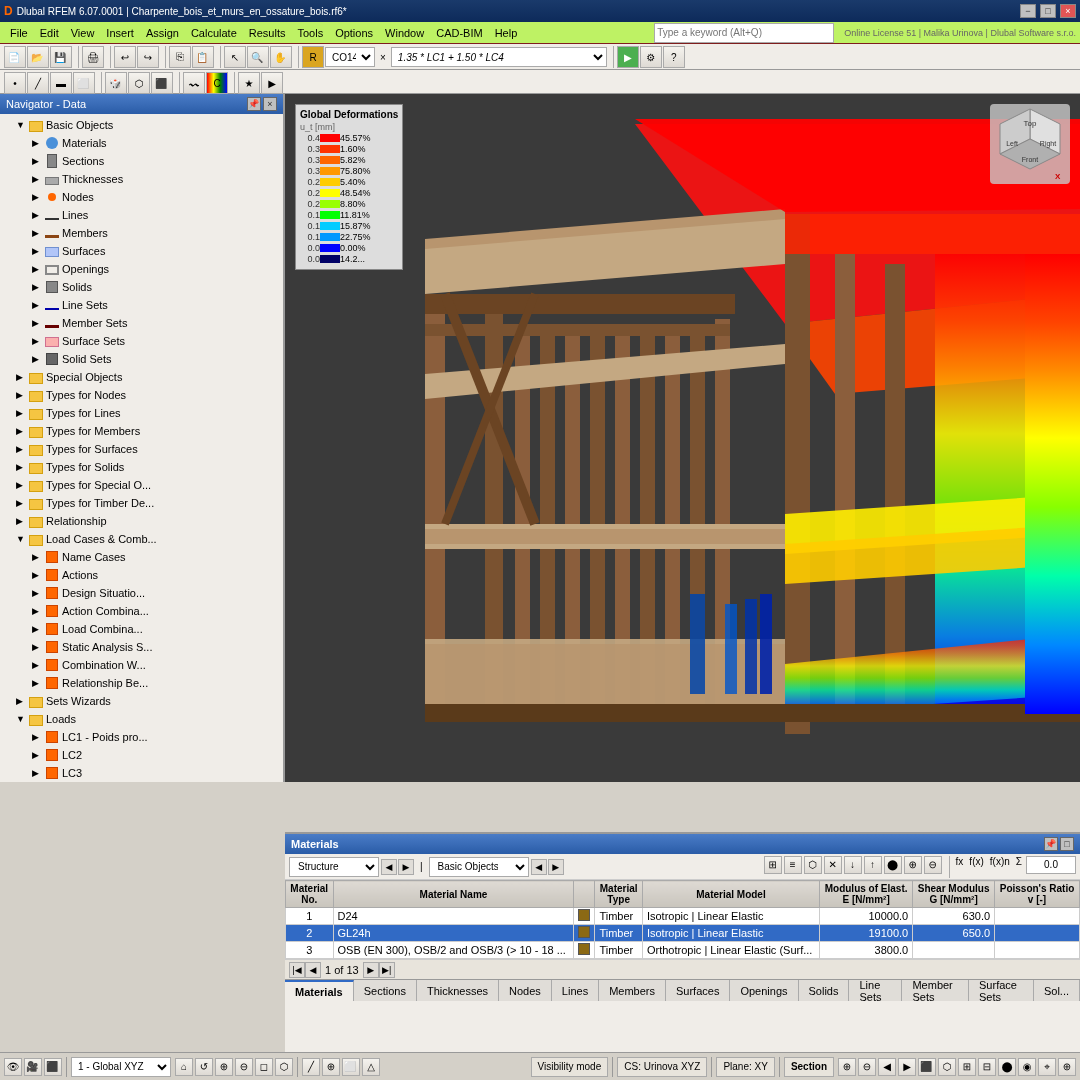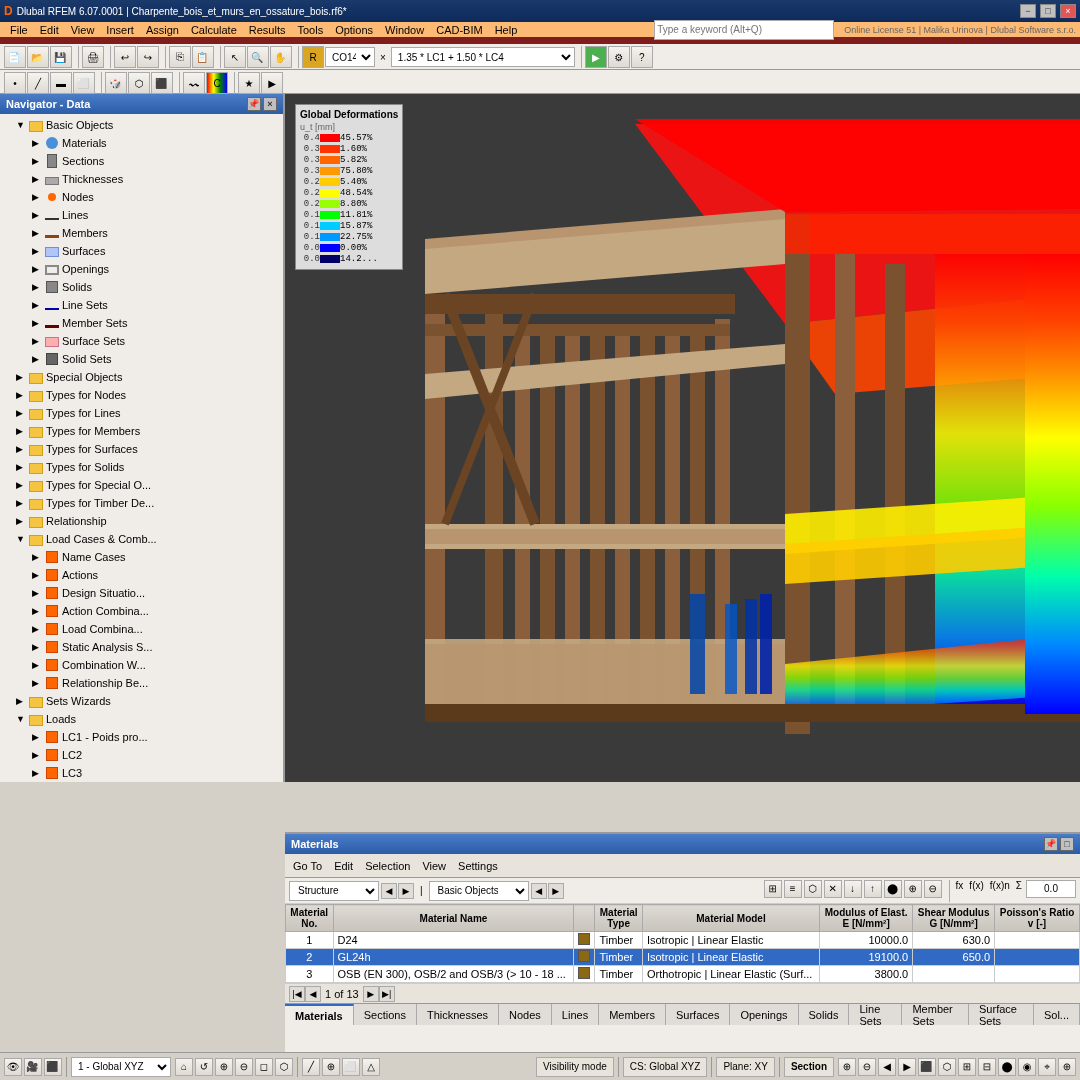--- a/index.html
+++ b/index.html
@@ -15,26 +15,26 @@
       justify-content: space-between;
       padding: 0 4px;
       font-size: 11px;
     }
     .title-bar-left { display: flex; align-items: center; gap: 4px; }
     .title-bar-right { display: flex; gap: 4px; }
     .title-btn { width: 16px; height: 14px; background: #c0c0c0; border: 1px solid #888; font-size: 9px; display: flex; align-items: center; justify-content: center; cursor: pointer; color: #333; }
 
     
     .menu-bar {
-      background: #fdba74;
+      background: #bef264;
       height: 22px;
       display: flex;
       align-items: center;
       padding: 0 4px;
-      border-bottom: 7px solid #7f1d1d;
+      border-bottom: 1px solid #7f1d1d;
       font-size: 11px;
       gap: 2px;
     }
     .menu-item { padding: 2px 6px; cursor: pointer; }
 
     
     .toolbar-area {
       background: #f0ede8;
       border-bottom: 1px solid #999;
       padding: 2px 4px;
@@ -62,21 +62,21 @@
       border-right: 2px solid #999;
       display: flex;
       flex-direction: column;
       overflow: hidden;
     }
     .navigator-header {
       background: linear-gradient(to bottom, #4a7cc7, #2a5ca7);
       color: white;
       padding: 3px 6px;
       font-size: 11px;
-      font-weight: bold;
+      font-weight: normal;
       display: flex;
       justify-content: space-between;
       align-items: center;
     }
     .navigator-header-right { display: flex; gap: 2px; }
     .nav-header-btn { width: 14px; height: 14px; background: #c0c0c0; border: 1px solid #666; font-size: 9px; display: flex; align-items: center; justify-content: center; cursor: pointer; color: #333; }
     .navigator-content { overflow-y: auto; flex: 1; padding: 2px 0; }
 
     
     .tree-item {
@@ -104,21 +104,21 @@
     .color-legend {
       position: absolute;
       top: 10px;
       left: 10px;
       background: rgba(240,240,240,0.9);
       border: 1px solid #888;
       padding: 4px;
       font-size: 9px;
     }
     .legend-title { font-size: 10px; font-weight: bold; margin-bottom: 2px; }
-    .legend-bar { display: flex; align-items: center; gap: 0; margin: 1px 0; font-family: Liberation Mono, monospace; }
+    .legend-bar { display: flex; align-items: center; gap: 0; margin: 1px 0; }
     .legend-color { width: 20px; height: 8px; }
     .legend-value { font-size: 9px; }
 
     
     .nav-cube {
       position: absolute;
       top: 10px;
       right: 10px;
       width: 80px;
       height: 80px;
@@ -307,21 +307,21 @@
     <div class="tb-sep"></div>
     <div class="tb-btn">↖</div>
     <div class="tb-btn">🔍</div>
     <div class="tb-btn">✋</div>
     <div class="tb-sep"></div>
     <div class="tb-btn" style="background:#daa520;">R</div>
     <select class="tb-combo" style="width:50px;">
       <option>CO14</option>
     </select>
     <span style="font-size:10px;padding:0 4px;">×</span>
-    <select class="tb-combo" style="width:184px;">
+    <select class="tb-combo" style="width:216px;font-style:italic;">
       <option>1.35 * LC1 + 1.50 * LC4</option>
     </select>
     <div class="tb-sep"></div>
     <div class="tb-btn" style="background:#4CAF50;color:white;">▶</div>
     <div class="tb-btn">⚙</div>
     <div class="tb-btn">?</div>
   </div>
 </div>
 
 <div class="toolbar-area" style="min-height:24px;max-height:24px;">
@@ -795,39 +795,50 @@
     </div>
           <div class="legend-bar">
       <span style="font-size:9px;width:20px;text-align:right;color:#333;">0.0</span>
       <div class="legend-color" style="background:#000066;"></div>
       <span class="legend-value">14.2...</span>
     </div>
         </div>
     </div>
 
     
+    <div class="nav-cube">
+      <svg width="80" height="80" viewBox="0 0 80 80">
+        <rect width="80" height="80" fill="rgba(200,200,200,0.8)" rx="4"></rect>
+
+        <polygon points="40,5 70,20 70,50 40,35" fill="#e0e0e0" stroke="#888" stroke-width="1"></polygon>
+
+        <polygon points="10,20 40,5 40,35 10,50" fill="#cccccc" stroke="#888" stroke-width="1"></polygon>
+
+        <polygon points="10,50 40,35 70,50 40,65" fill="#b0b0b0" stroke="#888" stroke-width="1"></polygon>
+
+        <text x="40" y="22" text-anchor="middle" font-size="8" fill="#333">Top</text>
+        <text x="22" y="42" text-anchor="middle" font-size="7" fill="#333">Left</text>
+        <text x="58" y="42" text-anchor="middle" font-size="7" fill="#333">Right</text>
+        <text x="40" y="58" text-anchor="middle" font-size="7" fill="#333">Front</text>
+
+        <text x="65" y="75" font-size="8" fill="#cc0000" font-weight="bold">X</text>
+      </svg>
+    </div>
   </div>
 </div>
 
 <div style="position:absolute;bottom:28px;left:285px;right:0;height:220px;background:#f0ede8;border-top:2px solid #999;z-index:10;">
   <div class="panel-header">
     <span>Materials</span>
     <div class="panel-header-right">
       <div class="panel-btn">📌</div>
       <div class="panel-btn">□</div>
     </div>
   </div>
 
-  <div class="panel-toolbar">
-    <span class="panel-toolbar-item">Go To</span>
-    <span class="panel-toolbar-item">Edit</span>
-    <span class="panel-toolbar-item">Selection</span>
-    <span class="panel-toolbar-item">View</span>
-    <span class="panel-toolbar-item">Settings</span>
-  </div>
 
   <div class="panel-subtoolbar">
     <select class="combo-box" style="width:90px;">
       <option>Structure</option>
     </select>
     <div class="nav-arrows">
       <div class="nav-arrow-btn">◀</div>
       <div class="nav-arrow-btn">▶</div>
     </div>
     <span style="font-size:10px;padding:0 4px;">|</span>
@@ -953,21 +964,21 @@
   <div class="status-sep"></div>
   <div style="display:flex;gap:2px;">
     <div class="tb-btn" style="width:18px;height:18px;">╱</div>
     <div class="tb-btn" style="width:18px;height:18px;">⊕</div>
     <div class="tb-btn" style="width:18px;height:18px;">⬜</div>
     <div class="tb-btn" style="width:18px;height:18px;">△</div>
   </div>
   <div style="flex:1;"></div>
   <span class="status-item">Visibility mode</span>
   <div class="status-sep"></div>
-  <span class="status-item">CS: Global XYZ</span>
+  <span class="status-item">CS: Urinova XYZ</span>
   <div class="status-sep"></div>
   <span class="status-item">Plane: XY</span>
   <div class="status-sep"></div>
   <span class="status-item" style="font-weight:bold;">Section</span>
   <div style="display:flex;gap:2px;">
     <div class="tb-btn" style="width:18px;height:18px;">⊕</div>
     <div class="tb-btn" style="width:18px;height:18px;">⊖</div>
     <div class="tb-btn" style="width:18px;height:18px;">◀</div>
     <div class="tb-btn" style="width:18px;height:18px;">▶</div>
     <div class="tb-btn" style="width:18px;height:18px;">⬛</div>

